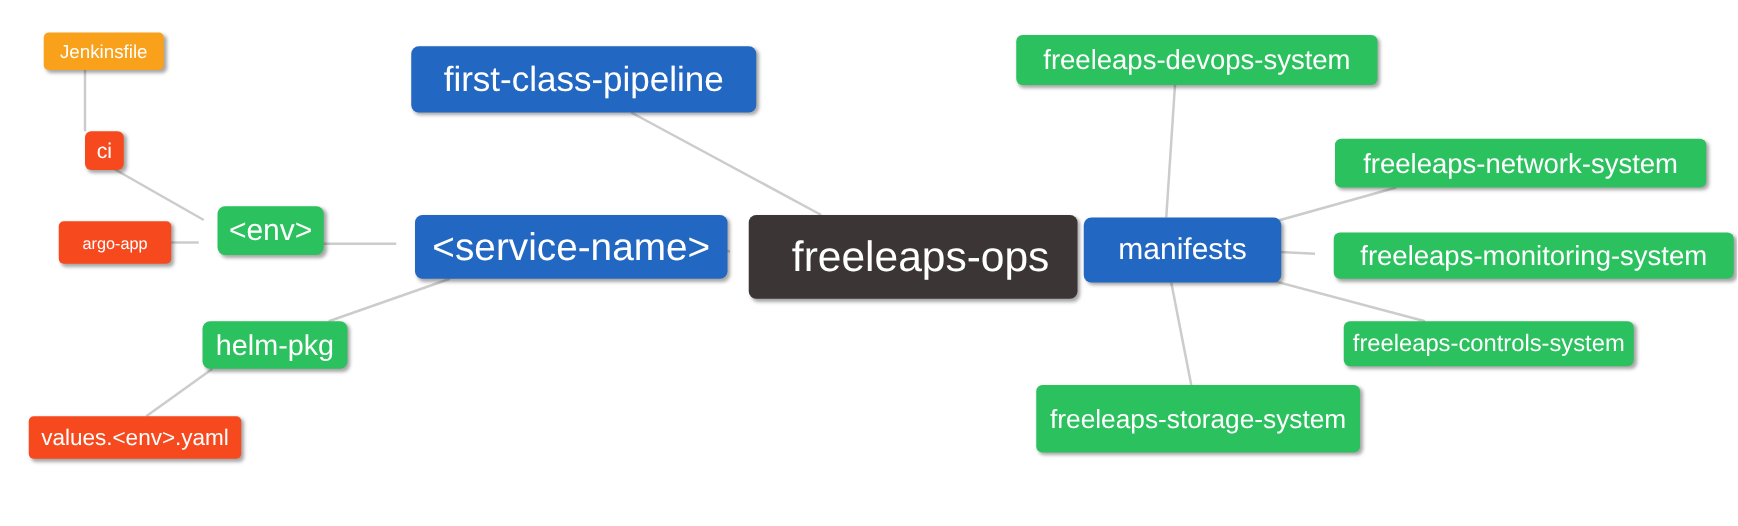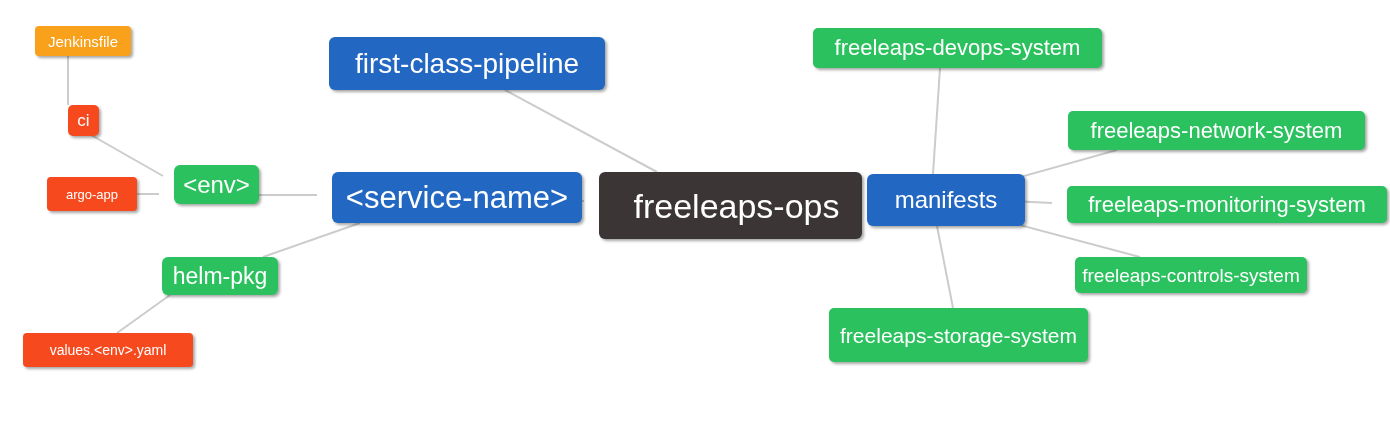--- a/index.html
+++ b/index.html
@@ -65,21 +65,21 @@
       <line x1="1010" y1="201" x2="1052" y2="203" stroke="#cccccc" stroke-width="2"></line>
       <line x1="1012" y1="223" x2="1140" y2="257" stroke="#cccccc" stroke-width="2"></line>
       <line x1="937" y1="226" x2="953" y2="308" stroke="#cccccc" stroke-width="2"></line>
     </svg>
   <div class="node-layer">
       <div class="node" style="left: 20px; top: 26px; width: 96px; height: 30px; font-size: 15px; border-radius: 4px; background: rgb(249, 161, 27); color: rgb(255, 255, 255);">Jenkinsfile</div>
       <div class="node" style="left: 53px; top: 105px; width: 31px; height: 31px; font-size: 17px; border-radius: 5px; background: rgb(247, 73, 30); color: rgb(255, 255, 255);">ci</div>
       <div class="node" style="left: 32px; top: 177px; width: 90px; height: 34px; font-size: 13px; border-radius: 4px; background: rgb(247, 73, 30); color: #ffffff;">argo-app</div>
       <div class="node" style="left: 159px; top: 165px; width: 85px; height: 39px; font-size: 24px; border-radius: 6px; background: rgb(43, 193, 94); color: rgb(255, 255, 255);">&lt;env&gt;</div>
       <div class="node" style="left: 147px; top: 257px; width: 116px; height: 38px; font-size: 23px; border-radius: 6px; background: rgb(43, 193, 94); color: rgb(255, 255, 255);">helm-pkg</div>
-      <div class="node" style="left: 8px; top: 333px; width: 170px; height: 34px; font-size: 14px; border-radius: 4px; background: rgb(247, 73, 30); color: rgb(255, 255, 255);">values.&lt;env&gt;.yaml</div>
+      <div class="node" style="left: 8px; top: 333px; width: 170px; height: 34px; font-size: 18px; border-radius: 4px; background: rgb(247, 73, 30); color: rgb(255, 255, 255);">values.&lt;env&gt;.yaml</div>
       <div class="node" style="left: 314px; top: 37px; width: 276px; height: 53px; font-size: 28px; border-radius: 6px; background: rgb(34, 103, 193); color: rgb(255, 255, 255);">first-class-pipeline</div>
       <div class="node" style="left: 317px; top: 172px; width: 250px; height: 51px; font-size: 31px; border-radius: 6px; background: rgb(34, 103, 193); color: rgb(255, 255, 255);">&lt;service-name&gt;</div>
       <div class="node" style="left: 584px; top: 172px; width: 263px; height: 67px; font-size: 34px; border-radius: 6px; background: rgb(59, 53, 53); color: rgb(255, 255, 255); padding-left: 12px;">freeleaps-ops</div>
       <div class="node" style="left: 852px; top: 174px; width: 158px; height: 52px; font-size: 24px; border-radius: 6px; background: rgb(34, 103, 193); color: rgb(255, 255, 255);">manifests</div>
       <div class="node" style="left: 798px; top: 28px; width: 289px; height: 40px; font-size: 22px; border-radius: 5px; background: rgb(43, 193, 94); color: rgb(255, 255, 255); text-align: right;">freeleaps-devops-system</div>
       <div class="node" style="left: 1053px; top: 111px; width: 297px; height: 39px; font-size: 22px; border-radius: 5px; background: rgb(43, 193, 94); color: rgb(255, 255, 255);">freeleaps-network-system</div>
       <div class="node" style="left: 1052px; top: 186px; width: 320px; height: 37px; font-size: 22px; border-radius: 5px; background: rgb(43, 193, 94); color: rgb(255, 255, 255);">freeleaps-monitoring-system</div>
       <div class="node" style="left: 1060px; top: 257px; width: 232px; height: 36px; font-size: 19px; border-radius: 5px; background: rgb(43, 193, 94); color: rgb(255, 255, 255);">freeleaps-controls-system</div>
       <div class="node" style="left: 814px; top: 308px; width: 259px; height: 54px; font-size: 21px; border-radius: 5px; background: rgb(43, 193, 94); color: rgb(255, 255, 255);">freeleaps-storage-system</div>
     </div>

